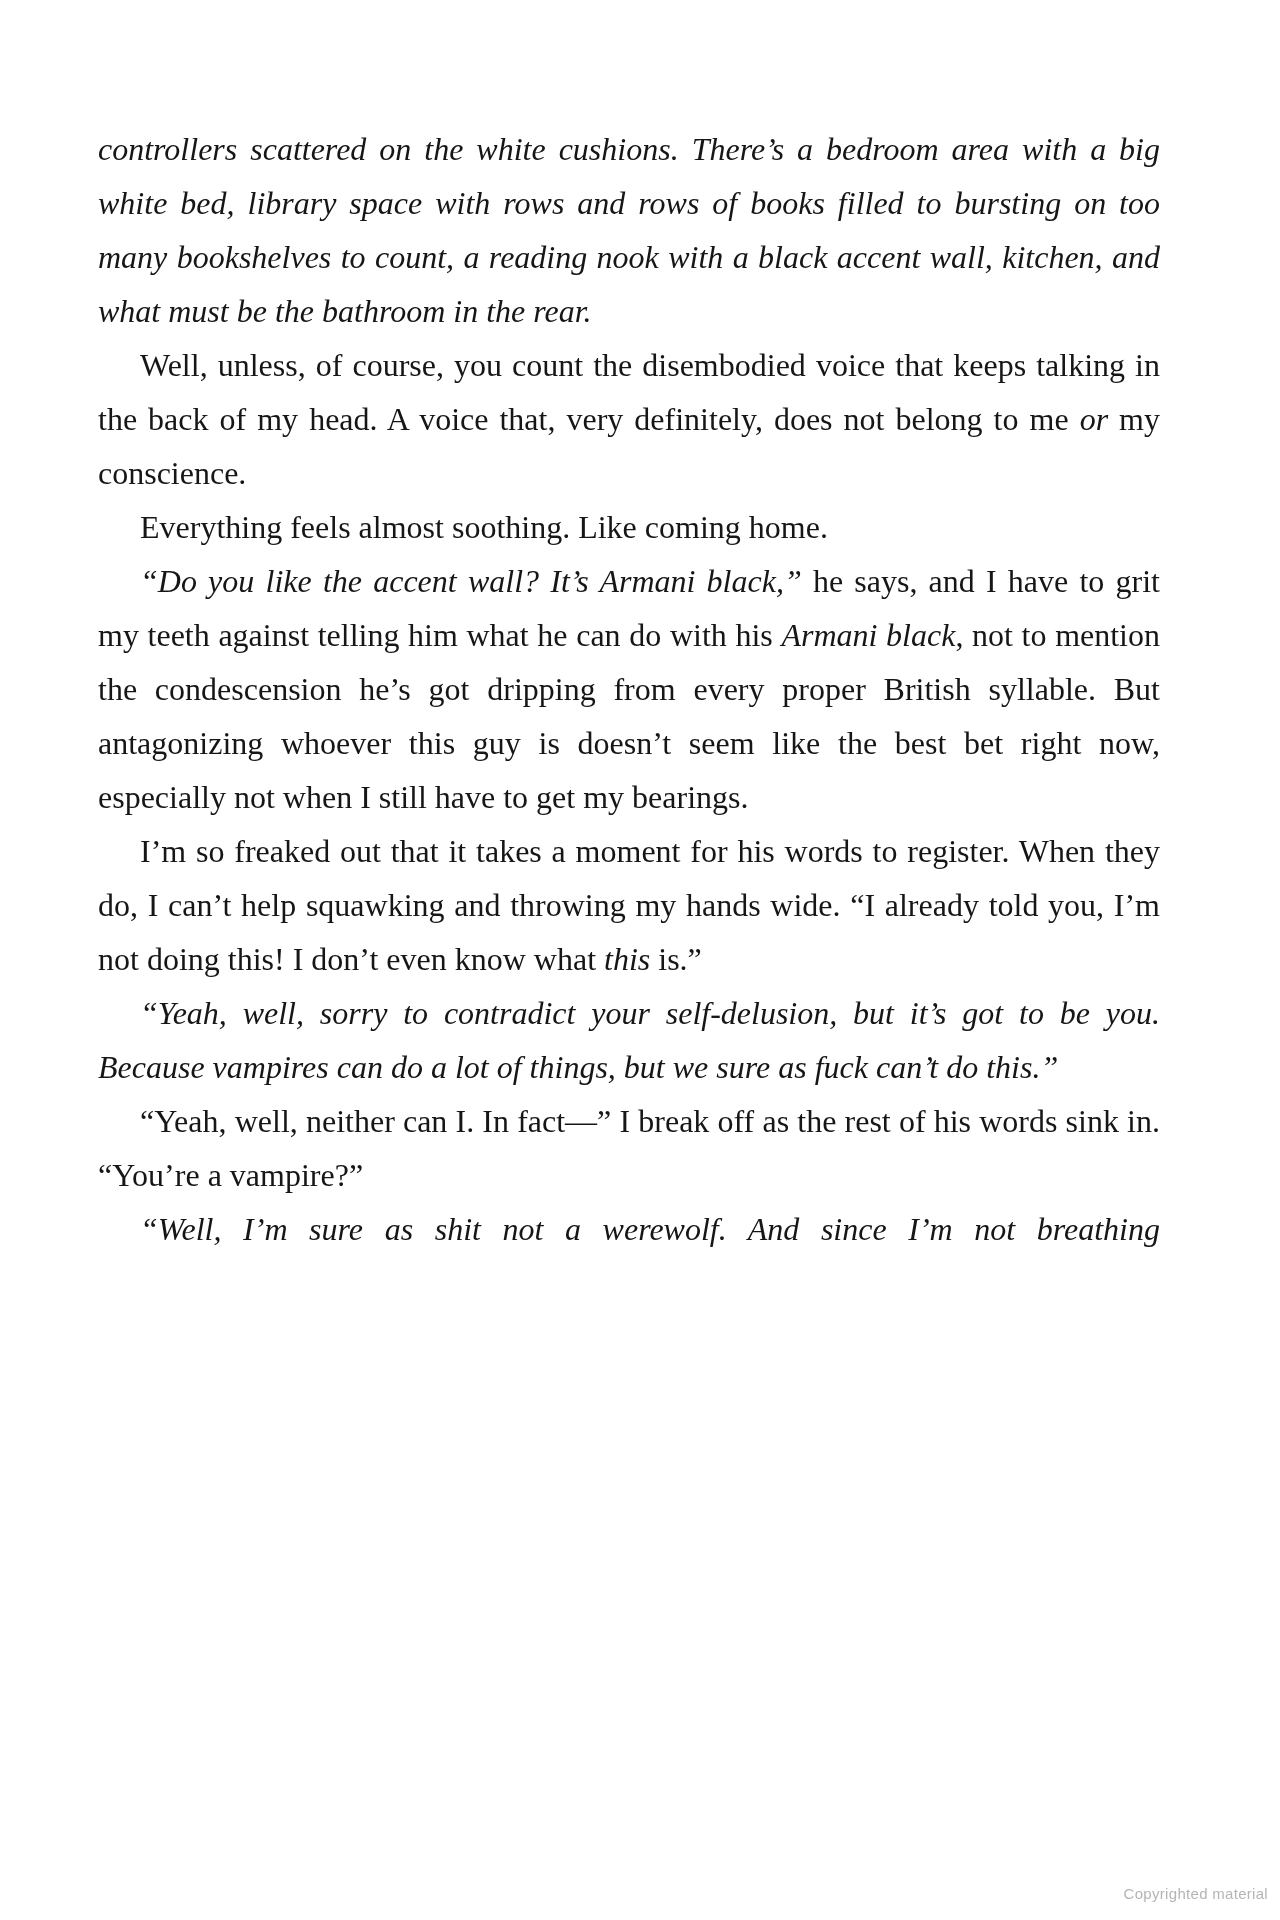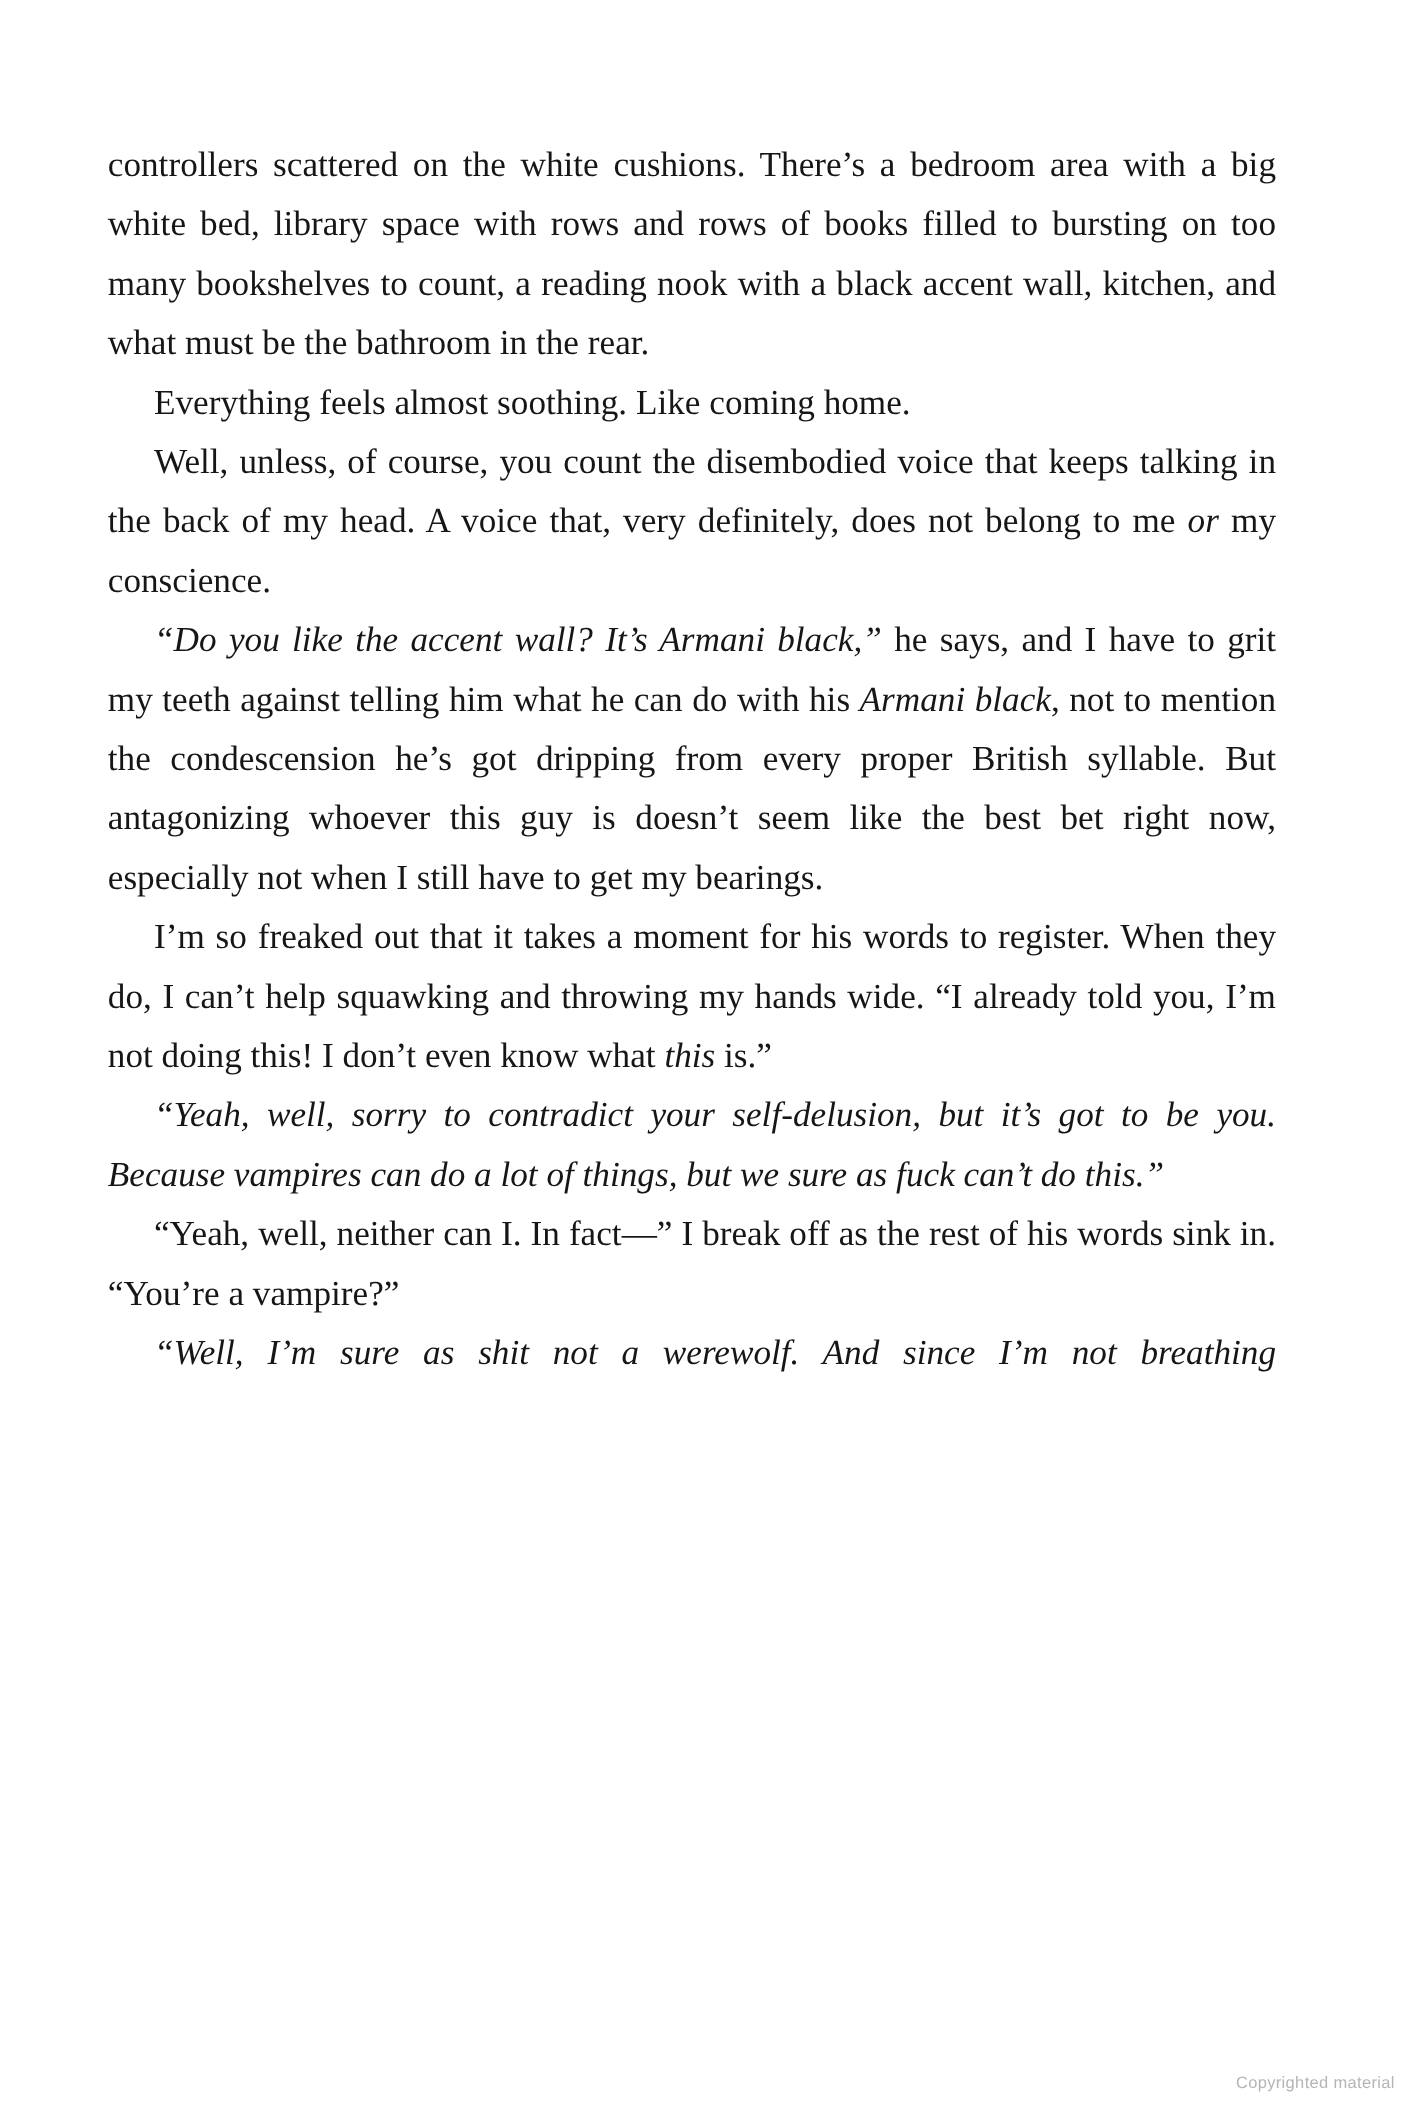--- a/index.html
+++ b/index.html
@@ -29,20 +29,21 @@
   }
   .text-block p {
     margin: 0;
     padding: 0;
   }
   .text-block p.indent {
     text-indent: 42px;
   }
   .text-block p.no-indent {
     text-indent: 0;
+    font-style: italic;
   }
   .text-block p.justify-last {
     text-align-last: justify;
   }
   .text-block em {
     font-style: italic;
   }
   .copyright {
     position: absolute;
     right: 12px;
@@ -52,22 +53,22 @@
     letter-spacing: 0.3px;
     color: #b5b5b5;
   }
 </style>
 </head>
 <body>
 
 <div class="screen">
   <div class="text-block" id="text-block" style="color: rgb(22, 22, 22);">
       <p class="no-indent"><span>controllers scattered on the white cushions. There’s a bedroom area with a big white bed, library space with rows and rows of books filled to bursting on too many bookshelves to count, a reading nook with a black accent wall, kitchen, and what must be the bathroom in the rear.</span></p>
+      <p class="indent"><span>Well, unless, of course, you count the disembodied voice that keeps talking in the back of my head. A voice that, very definitely, does not belong to me </span><em>or</em><span> my conscience.</span></p>
       <p class="indent"><span>Everything feels almost soothing. Like coming home.</span></p>
-      <p class="indent"><span>Well, unless, of course, you count the disembodied voice that keeps talking in the back of my head. A voice that, very definitely, does not belong to me </span><em>or</em><span> my conscience.</span></p>
       <p class="indent"><em>“Do you like the accent wall? It’s Armani black,”</em><span> he says, and I have to grit my teeth against telling him what he can do with his </span><em>Armani black</em><span>, not to mention the condescension he’s got dripping from every proper British syllable. But antagonizing whoever this guy is doesn’t seem like the best bet right now, especially not when I still have to get my bearings.</span></p>
       <p class="indent"><span>I’m so freaked out that it takes a moment for his words to register. When they do, I can’t help squawking and throwing my hands wide. “I already told you, I’m not doing this! I don’t even know what </span><em>this</em><span> is.”</span></p>
       <p class="indent"><em>“Yeah, well, sorry to contradict your self-delusion, but it’s got to be you. Because vampires can do a lot of things, but we sure as fuck can’t do this.”</em></p>
       <p class="indent"><span>“Yeah, well, neither can I. In fact—” I break off as the rest of his words sink in. “You’re a vampire?”</span></p>
       <p class="indent justify-last"><em>“Well, I’m sure as shit not a werewolf. And since I’m not breathing</em></p>
     </div>
   <div class="copyright">Copyrighted material</div>
 </div>
 
 </body></html>

